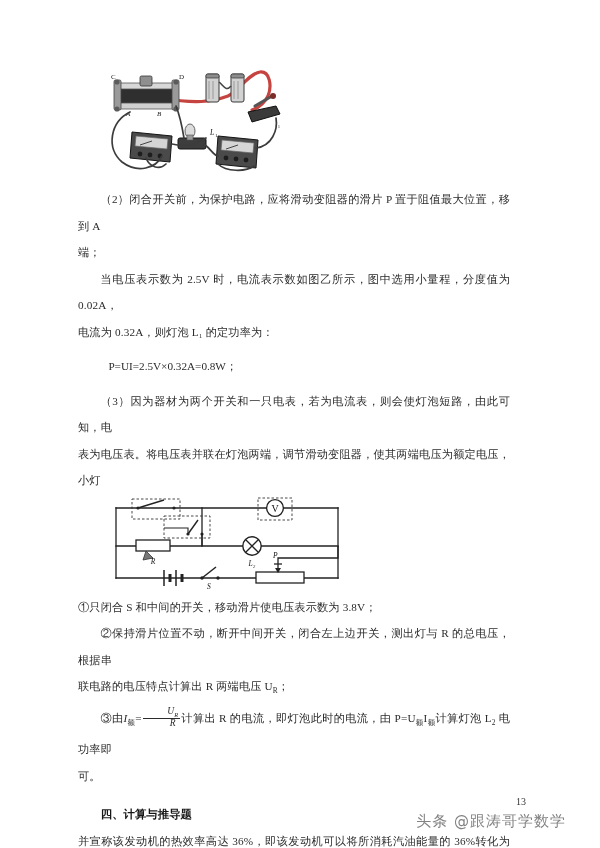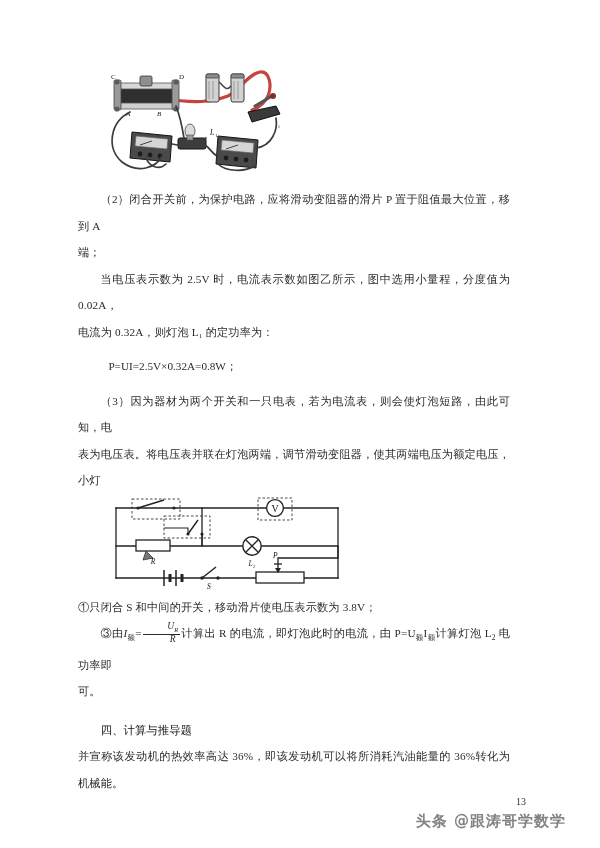--- a/index.html
+++ b/index.html
@@ -99,21 +99,21 @@
     border-top: 1px solid #2b2b2b;
     padding: 0px 2px 0 2px;
     font-style: italic;
   }
   .it { font-style: italic; }
   sub { font-size: 0.66em; }
 
   
   h2.section-head {
     font-size: 11.4px;
-    font-weight: normal;
+    font-weight: bold;
     margin: 12px 0 0 0;
     text-indent: 2em;
     line-height: 26.5px;
     font-family: "Liberation Sans", sans-serif;
     color: #161616;
   }
 
   
   .page-number {
     position: absolute;
@@ -125,21 +125,21 @@
   }
 
   
   .watermark {
     position: absolute;
     right: 34px;
     top: 812px;
     font-size: 15px;
     color: #6d6d6d;
     font-family: "DejaVu Sans", sans-serif;
-    font-weight: bold;
+    font-weight: normal;
     letter-spacing: 1px;
     opacity: 0.85;
     white-space: nowrap;
   }
 </style>
 </head>
 <body>
 
 <div class="page">
 
@@ -308,20 +308,22 @@
             <path d="M172 68 L 172 62 L 232 62 L 232 50" stroke="#222" stroke-width="1.3" fill="none"></path>
             <path d="M169 72 L 175 72 L 172 77 Z" fill="#222"></path>
             <text x="167" y="62" font-family="Liberation Serif, serif" font-size="7.5" font-style="italic" fill="#111">P</text>
           </g>
         </svg>
       </div>
     </div>
 
     <p class="para noindent">①只闭合 S 和中间的开关，移动滑片使电压表示数为 3.8V；</p>
 
+    <p class="para indent">②保持滑片位置不动，断开中间开关，闭合左上边开关，测出灯与 R 的总电压，根据串</p>
+    <p class="para noindent"><span>联电路的电压特点计算出 R 两端电压 U</span><sub>R</sub><span>；</span></p>
 
     <p class="para indent">
       <span>③由</span><span class="it">I</span><sub>额</sub><span>=</span><span class="frac"><span class="num"><span>U</span><sub>R</sub></span><span class="den">R</span></span><span>计算出 R 的电流，即灯泡此时的电流，由 P=U</span><sub>额</sub><span>I</span><sub>额</sub><span>计算灯泡 L</span><sub>2</sub><span> 电功率即</span>
     </p>
     <p class="para noindent">可。</p>
 
     <h2 class="section-head">四、计算与推导题</h2>
 
     <p class="para noindent">并宣称该发动机的热效率高达 36%，即该发动机可以将所消耗汽油能量的 36%转化为机械能。</p>
 

